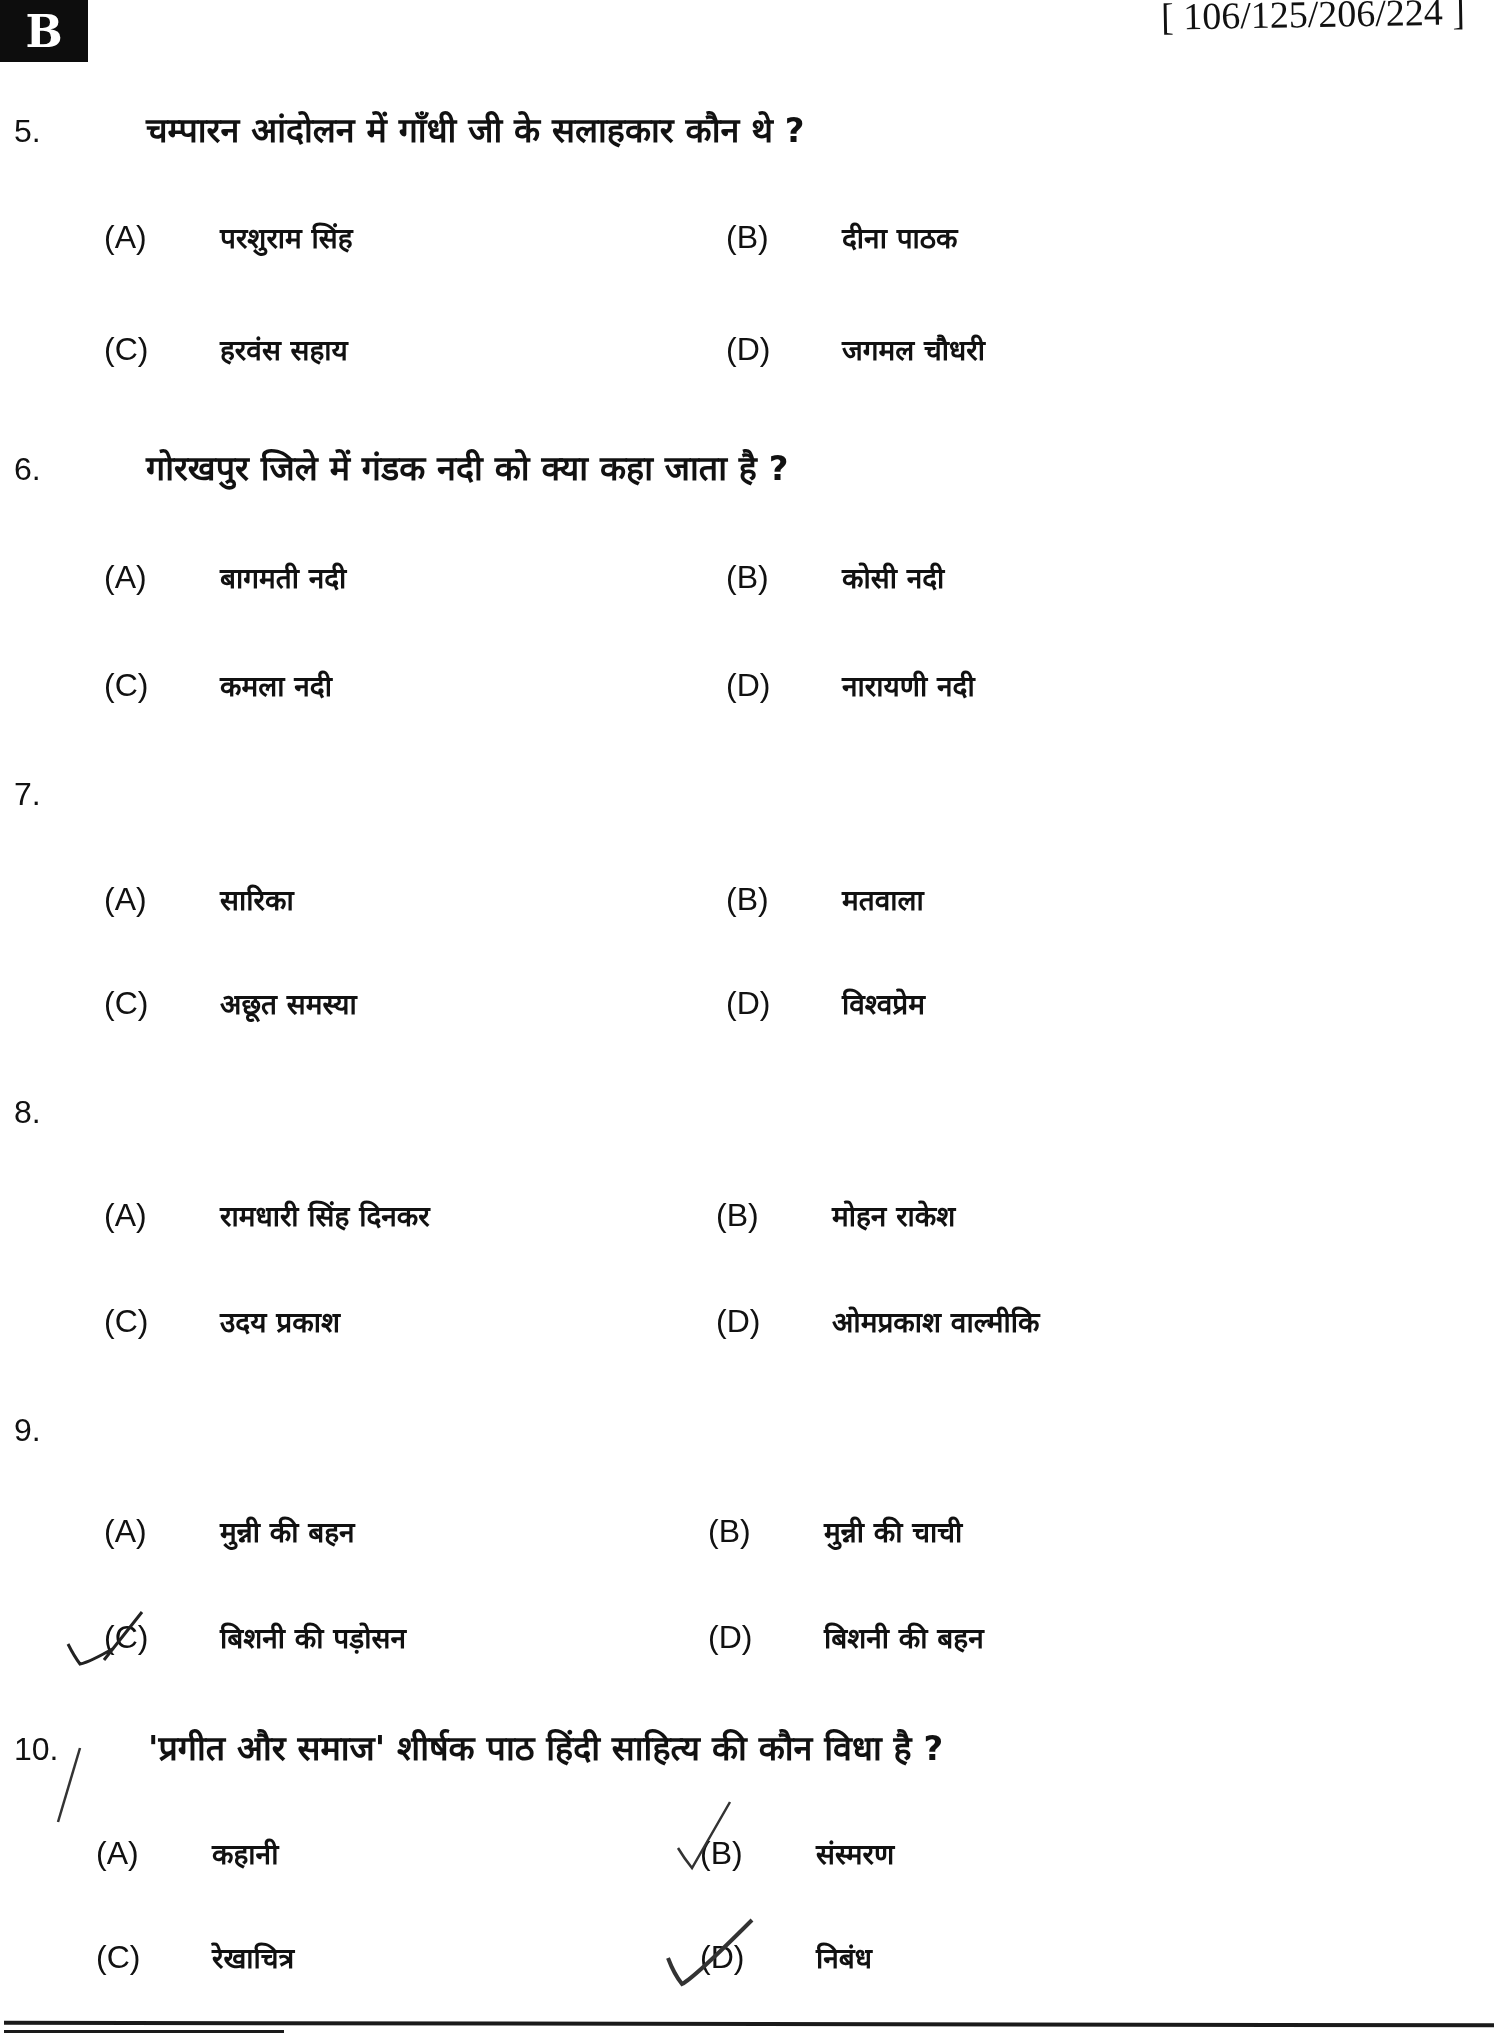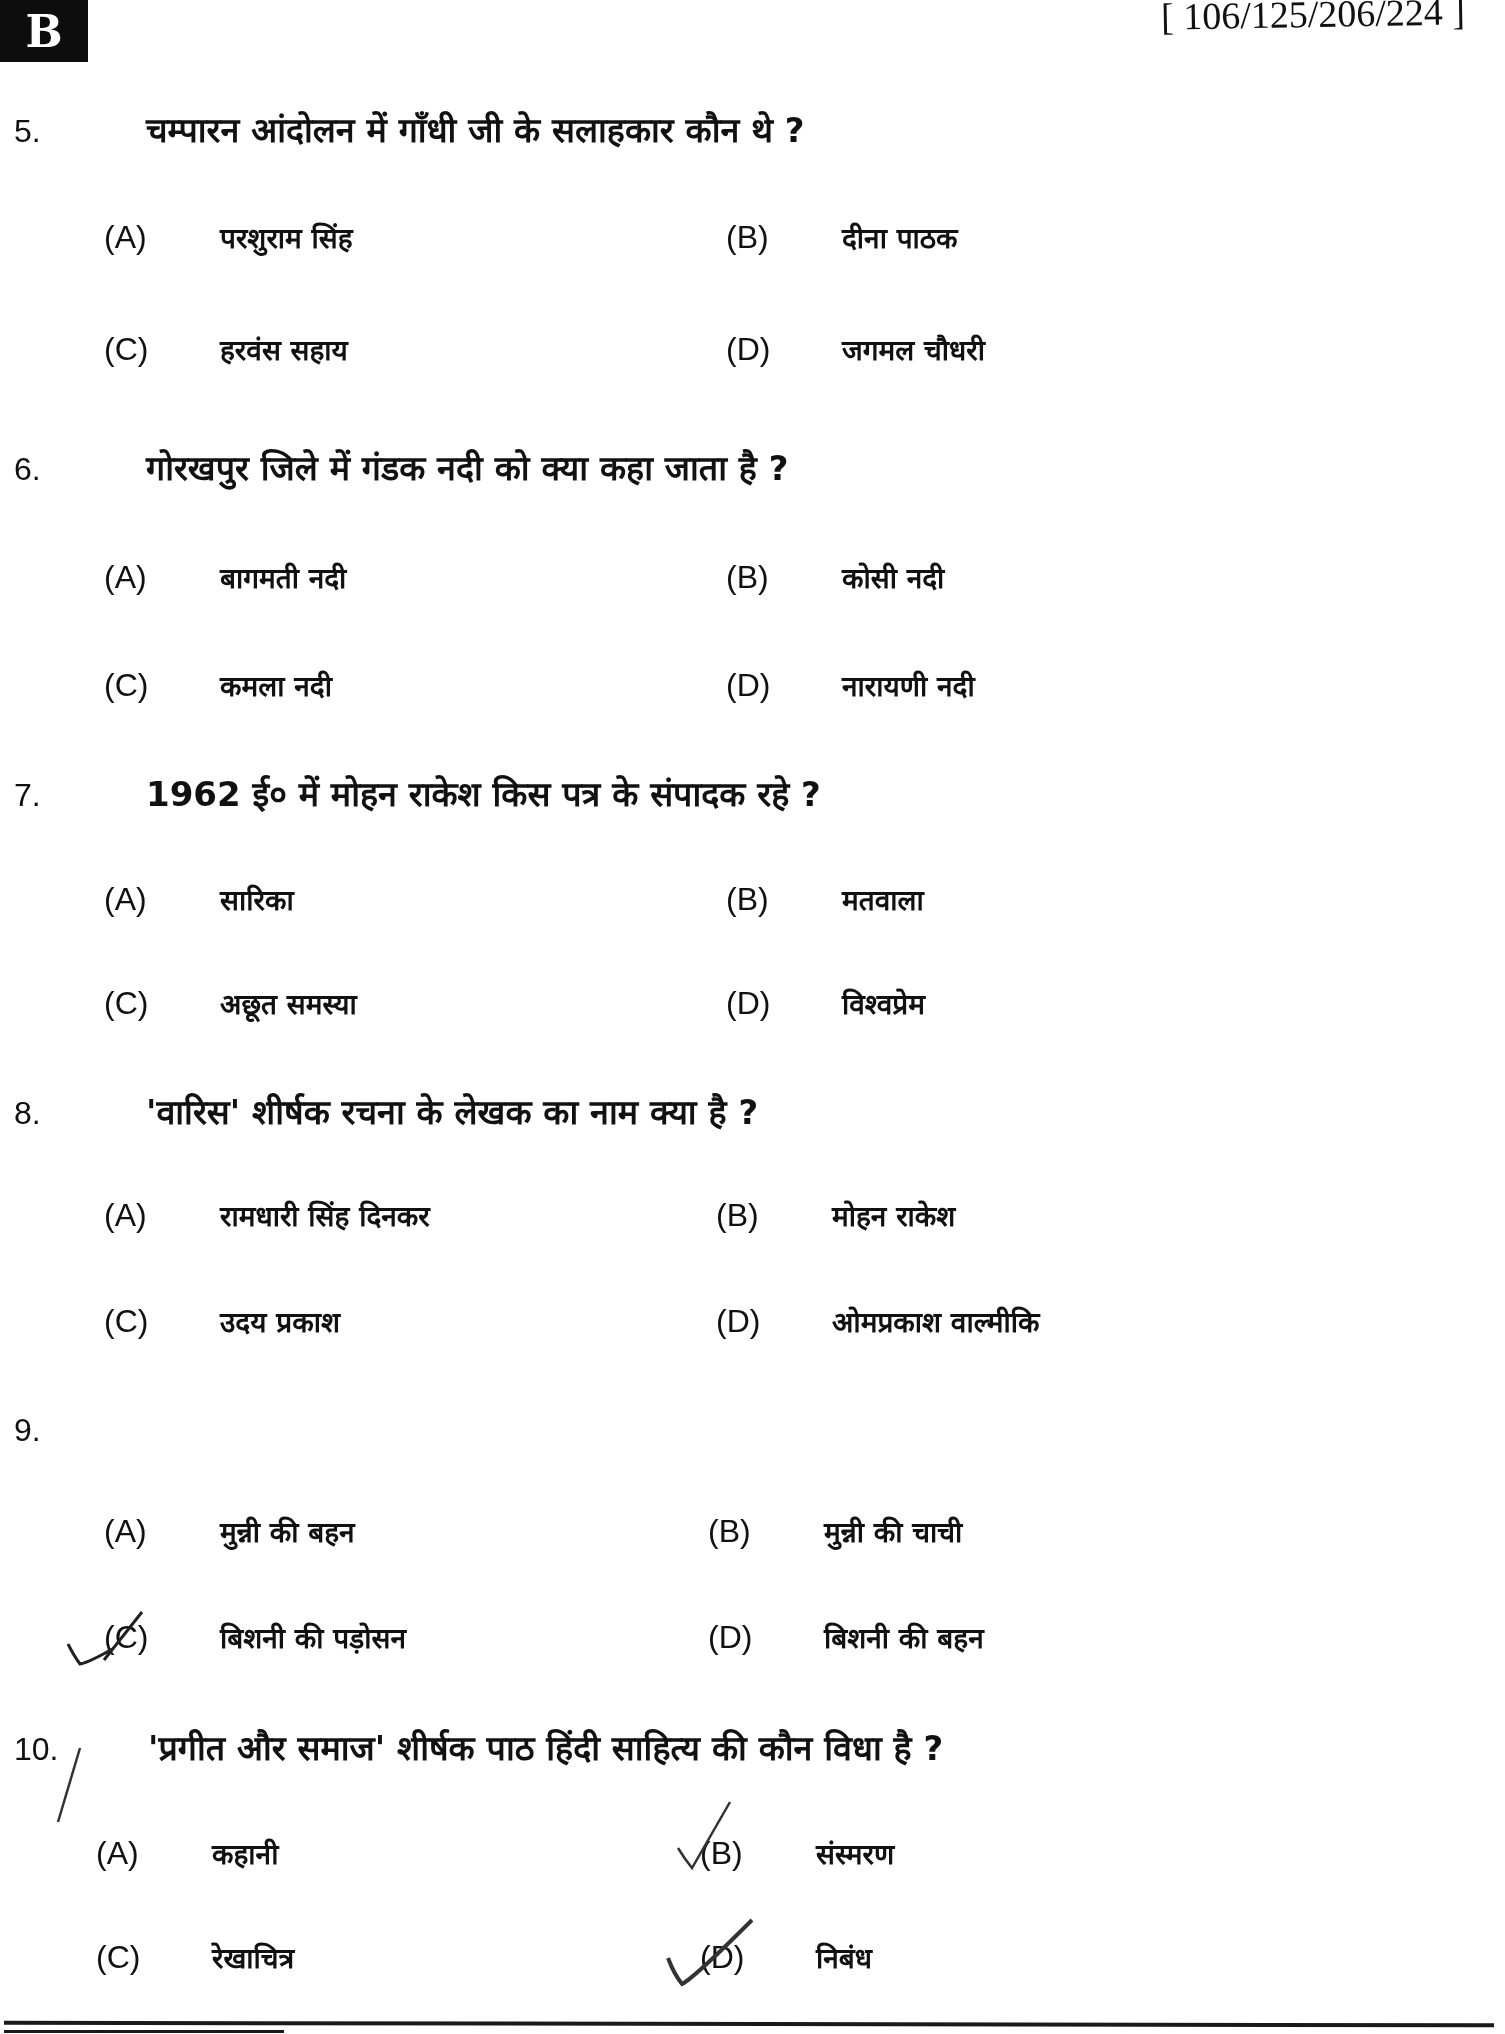--- a/index.html
+++ b/index.html
@@ -112,21 +112,20 @@
     </div>
   <div class="opt">
       <span class="opt-label">(D)</span>
       <span class="opt-text">नारायणी नदी</span>
     </div>
 </div>
 
 <div class="question" style="top:772px;">
   <div class="q-line">
     <span class="q-num">7.</span>
-    <span class="q-text">1962 ई० में मोहन राकेश किस पत्र के संपादक रहे ?</span>
   </div>
 </div>
 <div class="opt-row" style="top:880px;">
   <div class="opt left">
       <span class="opt-label">(A)</span>
       <span class="opt-text">सारिका</span>
     </div>
   <div class="opt">
       <span class="opt-label">(B)</span>
       <span class="opt-text">मतवाला</span>
@@ -139,21 +138,20 @@
     </div>
   <div class="opt">
       <span class="opt-label">(D)</span>
       <span class="opt-text">विश्वप्रेम</span>
     </div>
 </div>
 
 <div class="question" style="top:1090px;">
   <div class="q-line">
     <span class="q-num">8.</span>
-    <span class="q-text">'वारिस' शीर्षक रचना के लेखक का नाम क्या है ?</span>
   </div>
 </div>
 <div class="opt-row" style="top:1196px;">
   <div class="opt left">
       <span class="opt-label">(A)</span>
       <span class="opt-text">रामधारी सिंह दिनकर</span>
     </div>
   <div class="opt" style="margin-left:-10px;">
       <span class="opt-label">(B)</span>
       <span class="opt-text">मोहन राकेश</span>

